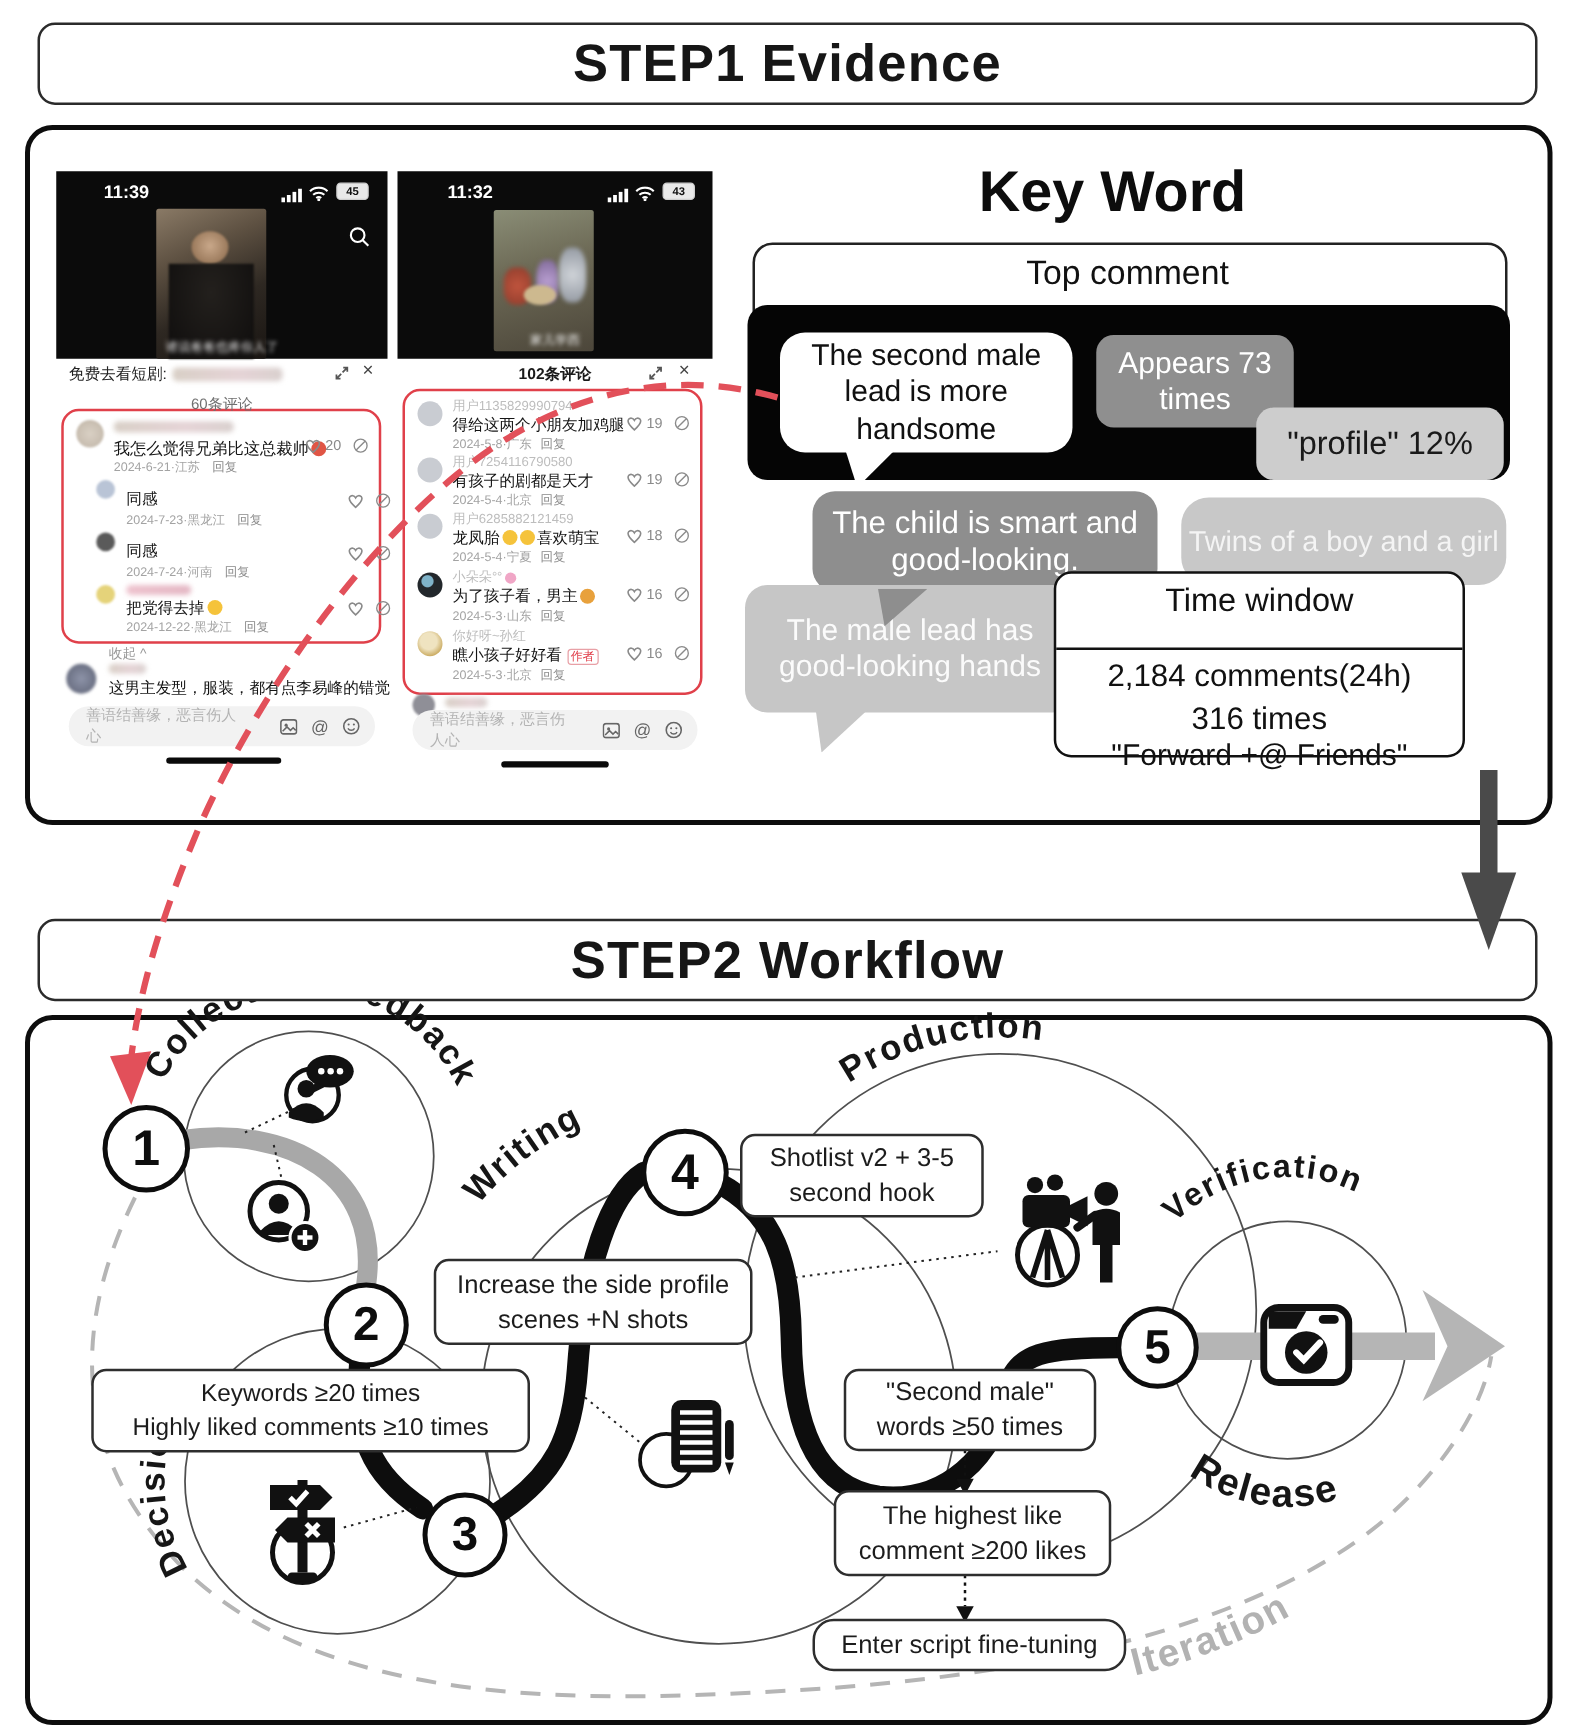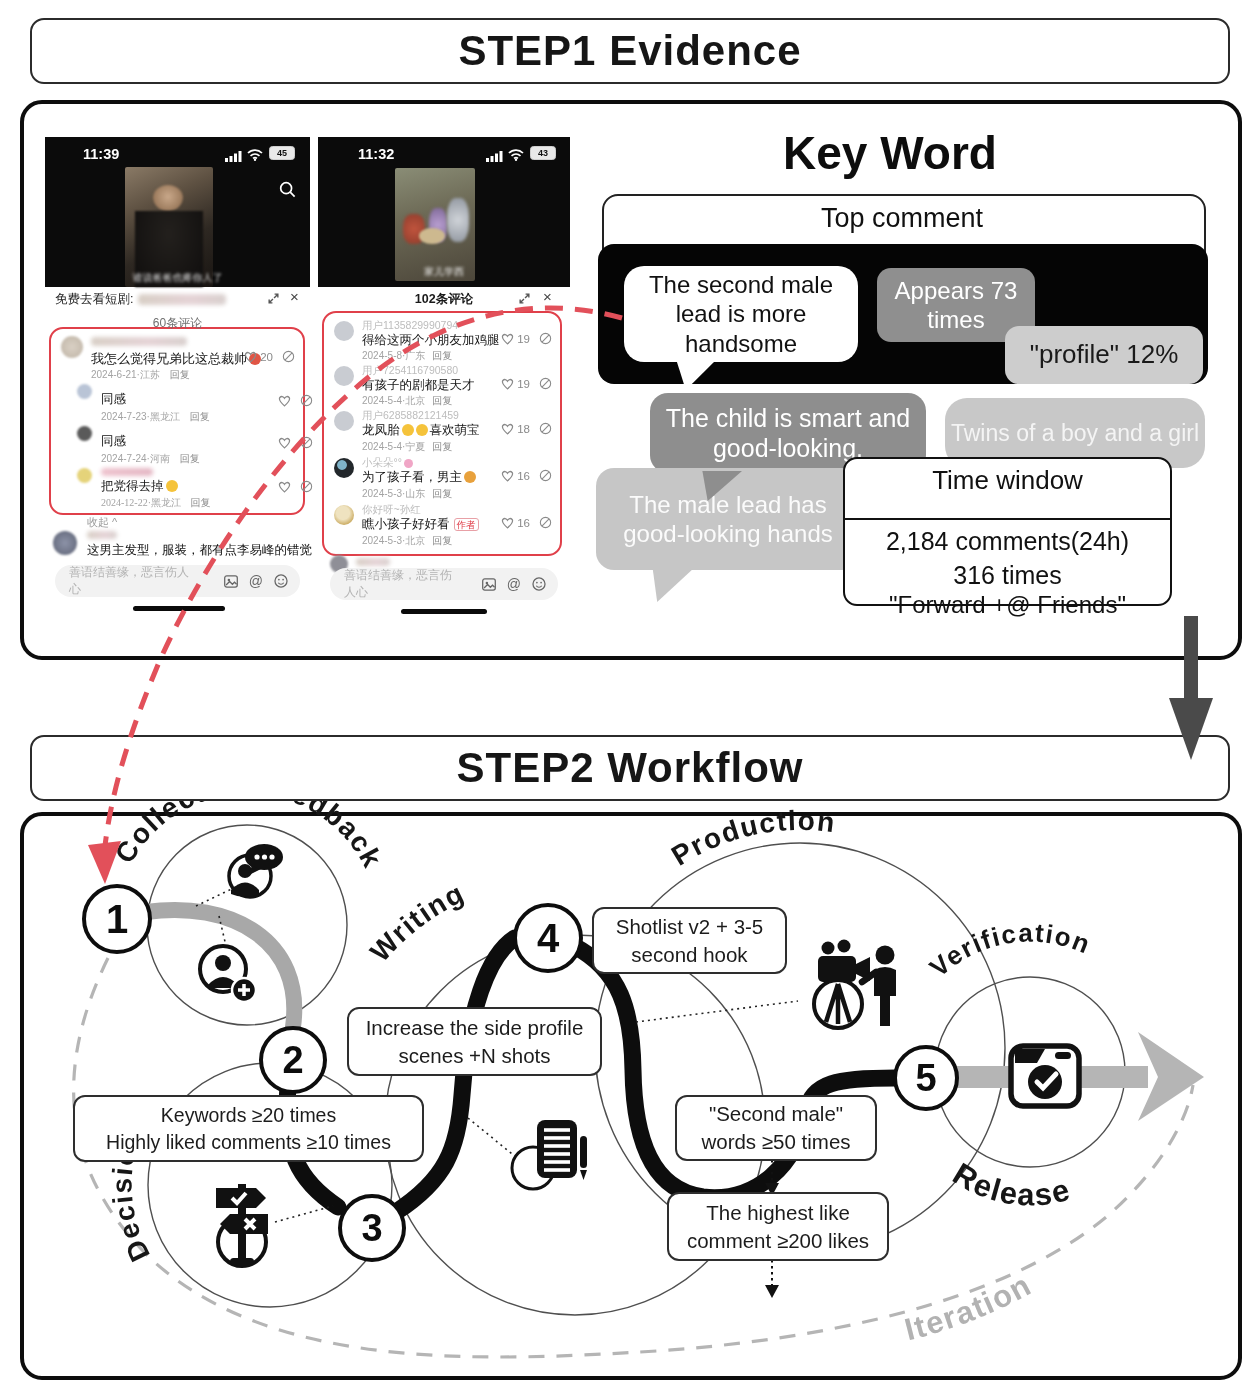--- a/index.html
+++ b/index.html
@@ -177,21 +177,21 @@
           <svg width="13" height="13" viewBox="0 0 24 24">
               <circle cx="12" cy="12" r="9.5" stroke="#8a8a8a" stroke-width="2" fill="none"></circle>
               <line x1="5.5" y1="18.5" x2="18.5" y2="5.5" stroke="#8a8a8a" stroke-width="2"></line>
             </svg>
         </div>
       </div>
       <div class="crow" style="top:139px;left:26px;height:42px;">
         <div class="av" style="left:0;top:0;width:15px;height:15px;background:#e5d37a;filter:blur(.8px);"></div>
         <div class="abs blurbar" style="left:24px;top:0;width:52px;height:8px;background:linear-gradient(90deg,#eec2cd,#e4b7c4);"></div>
         <div class="abs ctext" style="left:24px;top:10px;"><span>把党得去掉</span><span class="emo"></span></div>
-        <div class="abs cmeta" style="left:24px;top:28px;font-family:Liberation Serif, serif;">
+        <div class="abs cmeta" style="left:24px;top:28px;">
           <span>2024-12-22·黑龙江</span>
           <span class="rep">回复</span>
         </div>
         <div class="likes" style="top:12px;right:-16px;">
           <svg width="13" height="12" viewBox="0 0 24 22">
               <path d="M12 20 C4 13 1 8 3.5 4.5 C6 1.5 10 2.5 12 6 C14 2.5 18 1.5 20.5 4.5 C23 8 20 13 12 20 Z" fill="none" stroke="#8a8a8a" stroke-width="2.4"></path>
             </svg>
           <svg width="13" height="13" viewBox="0 0 24 24">
               <circle cx="12" cy="12" r="9.5" stroke="#8a8a8a" stroke-width="2" fill="none"></circle>
               <line x1="5.5" y1="18.5" x2="18.5" y2="5.5" stroke="#8a8a8a" stroke-width="2"></line>
@@ -561,20 +561,23 @@
       <span>second hook</span>
   </div>
   <div class="wbox" style="left:675px;top:1095px;width:198px;height:62px;font-size:20.5px;">
     <span>"Second male"</span>
       <span>words ≥50 times</span>
   </div>
   <div class="wbox" style="left:667px;top:1192px;width:218px;height:65px;font-size:20.5px;">
     <span>The highest like</span>
       <span>comment ≥200 likes</span>
   </div>
+  <div class="wbox" style="left:650px;top:1295px;width:247px;height:38px;font-size:20.5px;border-radius:17px;">
+    <span>Enter script fine-tuning</span>
+  </div>
 
   <svg class="abs" style="left:0;top:0;z-index:9;pointer-events:none;" width="1258" height="1386" viewBox="0 0 1258 1386">
     <path class="redline" d="M 622 318 C 540 295, 450 310, 365 380 C 280 450, 205 560, 160 660 C 128 735, 111 795, 105 846"></path>
     <polygon points="88,845 121,841 105,884" fill="#e2505a"></polygon>
     <line x1="1191" y1="616" x2="1191" y2="702" stroke="#4a4a4a" stroke-width="14"></line>
     <polygon points="1169,698 1213,698 1191,760" fill="#4a4a4a"></polygon>
   </svg>
 
 </div>
 

